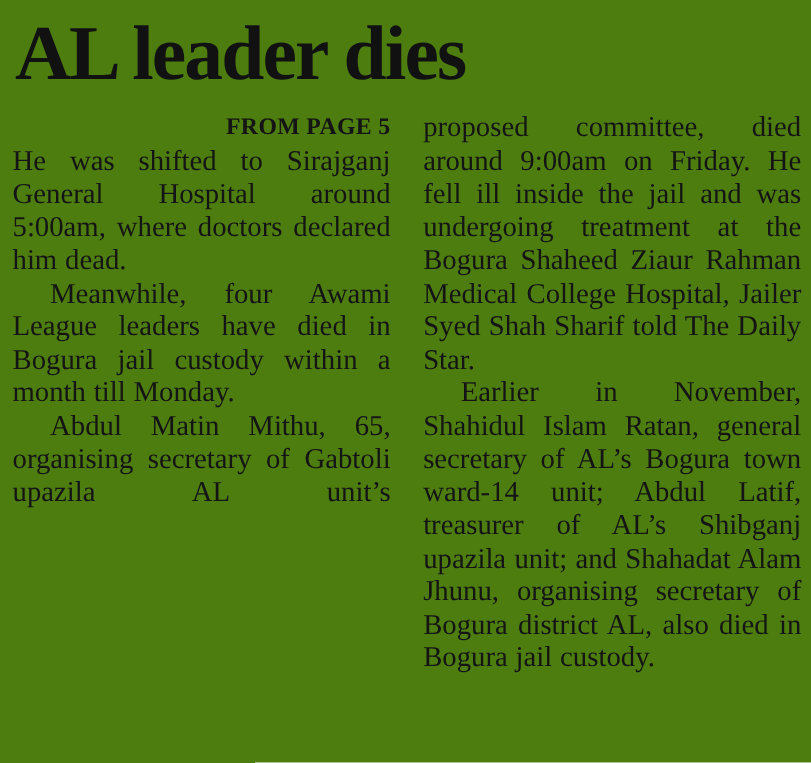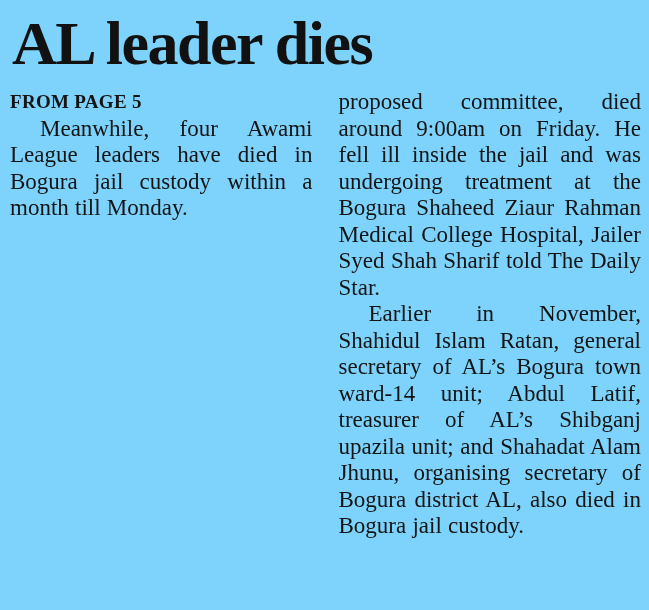--- a/index.html
+++ b/index.html
@@ -5,21 +5,21 @@
   html, body {
     margin: 0;
     padding: 0;
     background: #ffffff;
   }
   .page {
     position: relative;
     width: 649px;
     height: 610px;
     box-sizing: border-box;
-    background: #7dd3fc;
+    background: #4d7c0f;
     padding: 8px 8px 0 10px;
     font-family: "Liberation Serif", serif;
     color: #141414;
     overflow: hidden;
   }
   .headline {
     font-size: 62px;
     font-weight: bold;
     letter-spacing: -1.5px;
     line-height: 1.15;
@@ -35,21 +35,21 @@
     flex: 1 1 0;
     min-width: 0;
     font-size: 23px;
     line-height: 26.5px;
     text-align: justify;
   }
   .kicker {
     font-weight: bold;
     font-size: 19px;
     letter-spacing: 0.3px;
-    text-align: left;
+    text-align: right;
     line-height: 26.5px;
   }
   .para {
     margin: 0;
     word-spacing: 0.5px;
   }
   .para.indent {
     text-indent: 30px;
   }
   
@@ -61,21 +61,23 @@
 <body>
 
 <div class="page">
 
   <h1 class="headline">AL leader dies</h1>
 
   <div class="columns">
 
     <div class="col">
       <div class="kicker">FROM PAGE 5</div>
+      <p class="para">He was shifted to Sirajganj General Hospital around 5:00am, where doctors declared him dead.</p>
       <p class="para indent">Meanwhile, four Awami League leaders have died in Bogura jail custody within a month till Monday.</p>
+      <p class="para indent cont">Abdul Matin Mithu, 65, organising secretary of Gabtoli upazila AL unit’s</p>
     </div>
 
     <div class="col">
       <p class="para">proposed committee, died around 9:00am on Friday. He fell ill inside the jail and was undergoing treatment at the Bogura Shaheed Ziaur Rahman Medical College Hospital, Jailer Syed Shah Sharif told The Daily Star.</p>
       <p class="para indent">Earlier in November, Shahidul Islam Ratan, general secretary of AL’s Bogura town ward-14 unit; Abdul Latif, treasurer of AL’s Shibganj upazila unit; and Shahadat Alam Jhunu, organising secretary of Bogura district AL, also died in Bogura jail custody.</p>
     </div>
 
   </div>
 </div>
 

